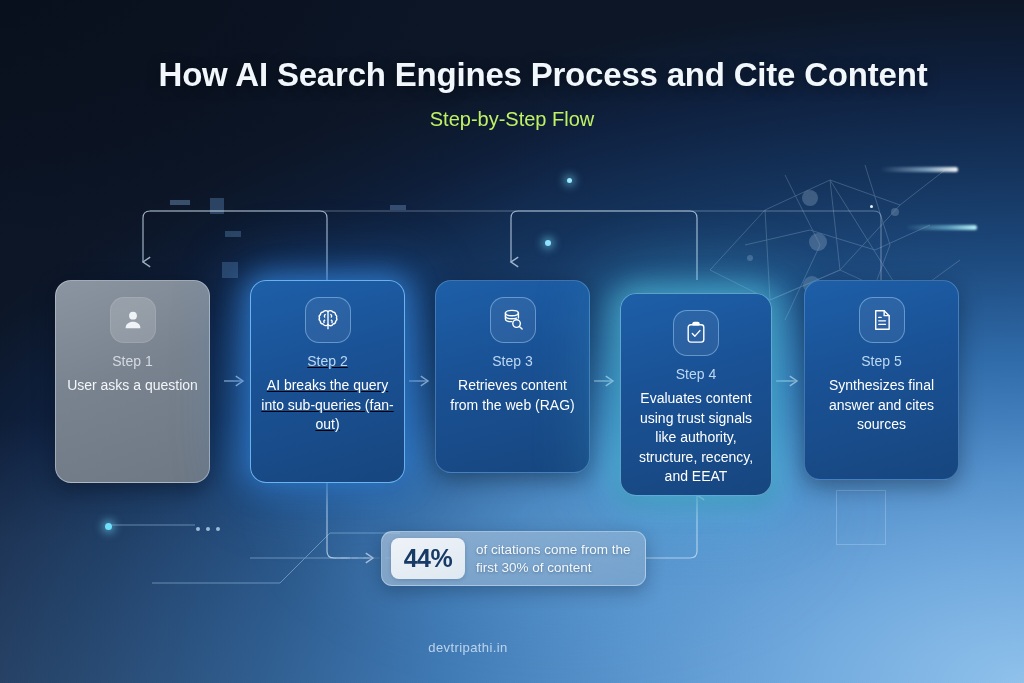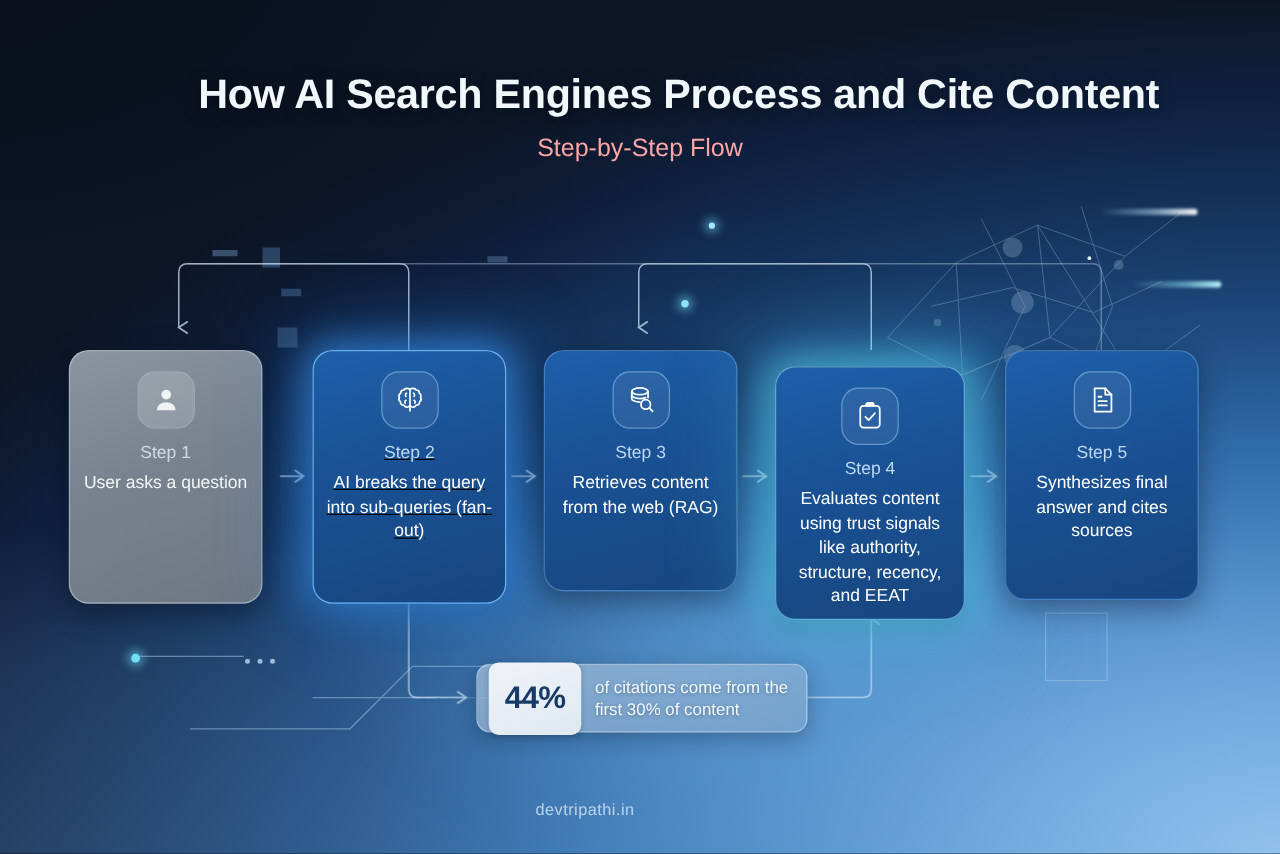--- a/index.html
+++ b/index.html
@@ -47,21 +47,21 @@
 
   
   .title{
     position:absolute; left:0; top:56px; width:1024px; text-align:center;
     font-size:33px; font-weight:bold; color:#f2f7fc; letter-spacing:-.2px;
     text-shadow:0 2px 14px rgba(0,0,0,.45);
     margin-left:31px;
   }
   .subtitle{
     position:absolute; left:0; top:108px; width:1024px; text-align:center;
-    font-size:20px; color:#fca5a5; font-weight:400;
+    font-size:20px; color:#bef264; font-weight:400;
   }
   .footer{
     position:absolute; left:0; top:640px; width:936px; text-align:center;
     font-size:13px; color:#cfe2f3; letter-spacing:.4px; opacity:.85;
   }
 
   
   #wires{ position:absolute; left:0; top:0; width:1024px; height:683px; }
 
   
@@ -108,21 +108,21 @@
   
   .stat{
     position:absolute; left:381px; top:531px; width:265px; height:55px;
     border-radius:11px;
     background:linear-gradient(150deg, rgba(188,208,228,.62) 0%, rgba(168,192,216,.52) 55%, rgba(150,178,206,.45) 100%);
     border:1px solid rgba(225,238,250,.40);
     box-shadow:0 5px 18px rgba(8,20,40,.30);
     display:flex; align-items:center; padding:0 9px;
   }
   .stat-pill{
-    width:74px; height:58px; border-radius:8px; flex:none;
+    width:74px; height:41px; border-radius:8px; flex:none;
     background:linear-gradient(160deg,#eef3f8 0%, #dfe8f1 100%);
     display:flex; align-items:center; justify-content:center;
     font-size:25px; font-weight:bold; color:#173a66; letter-spacing:-.5px;
     box-shadow:0 1px 4px rgba(10,25,50,.20);
   }
   .stat-text{
     margin-left:11px; font-size:13.5px; line-height:17.5px; color:#f3f8fc;
     text-shadow:0 1px 3px rgba(10,25,50,.35);
   }
 </style>

